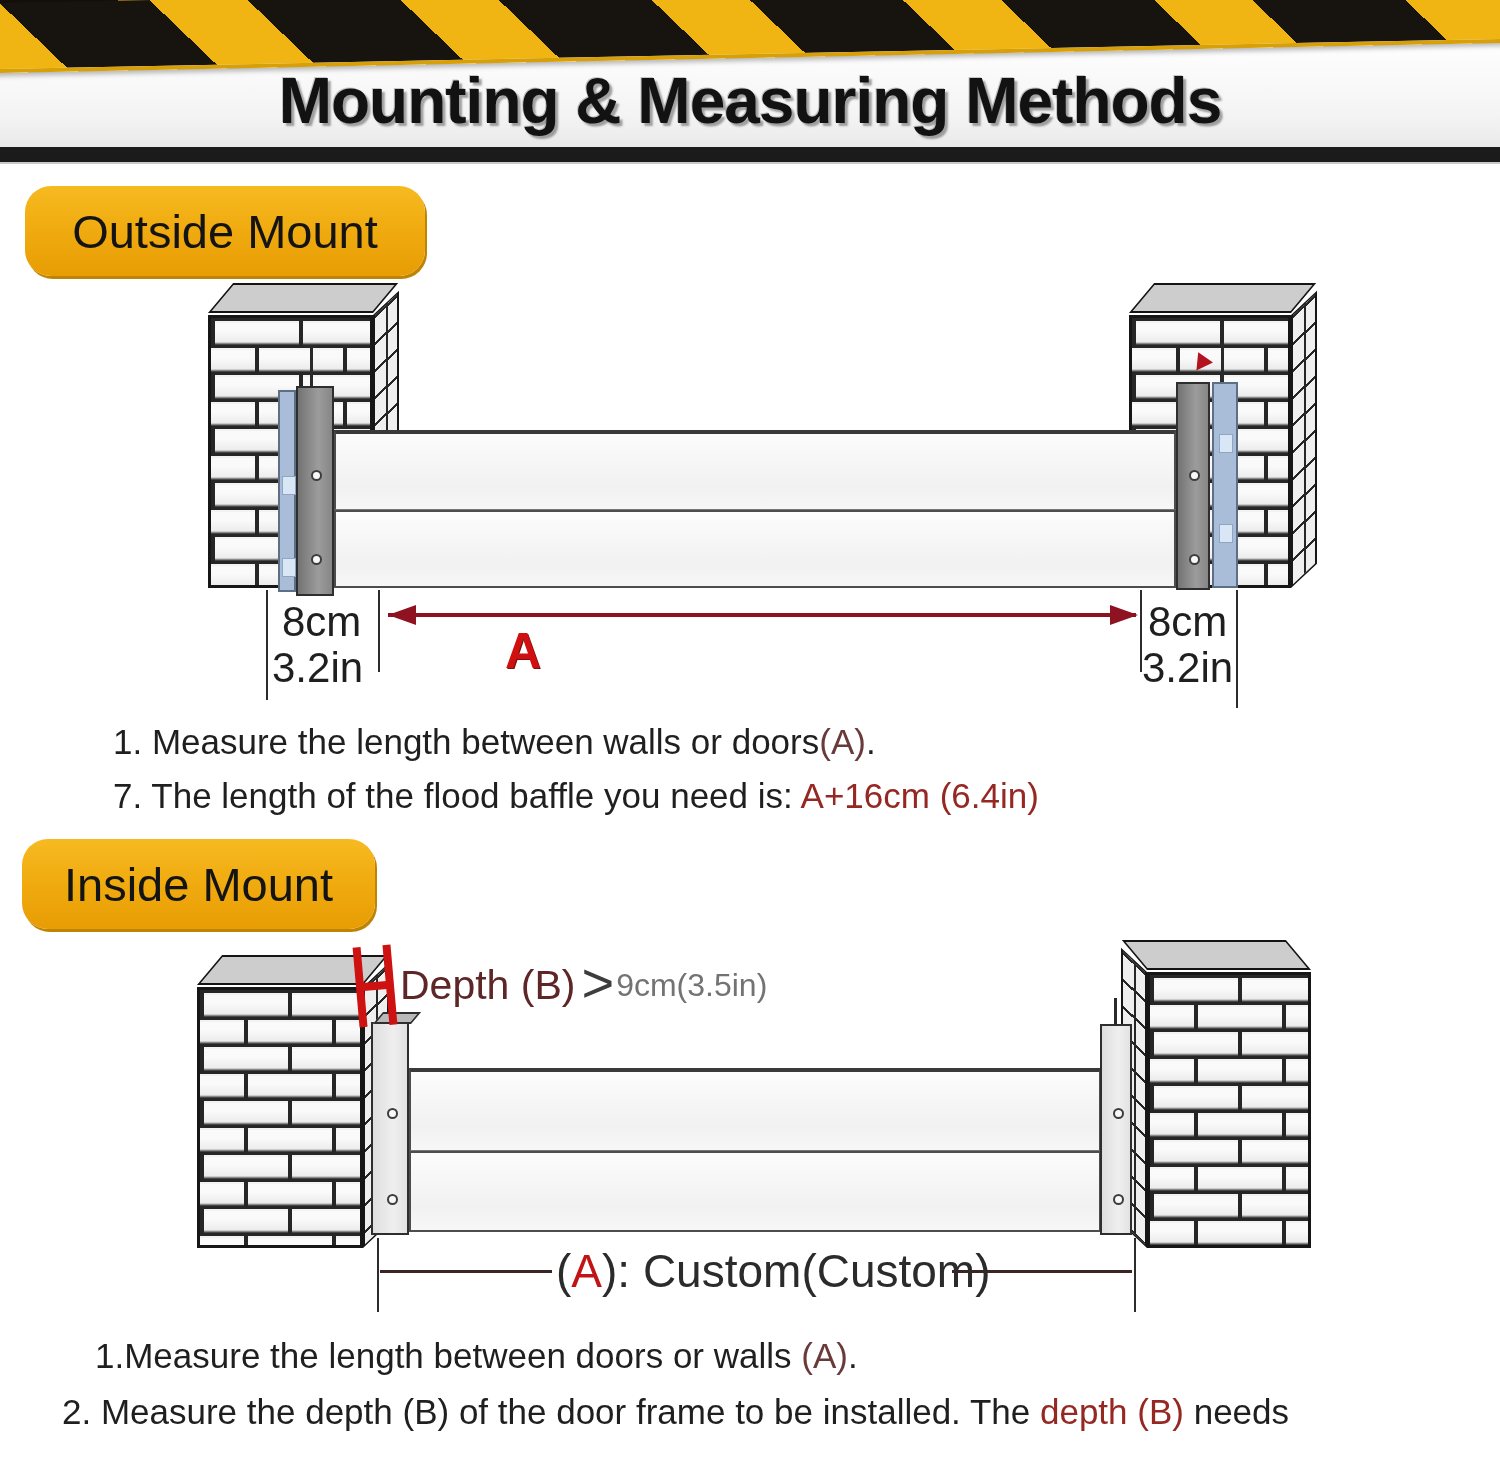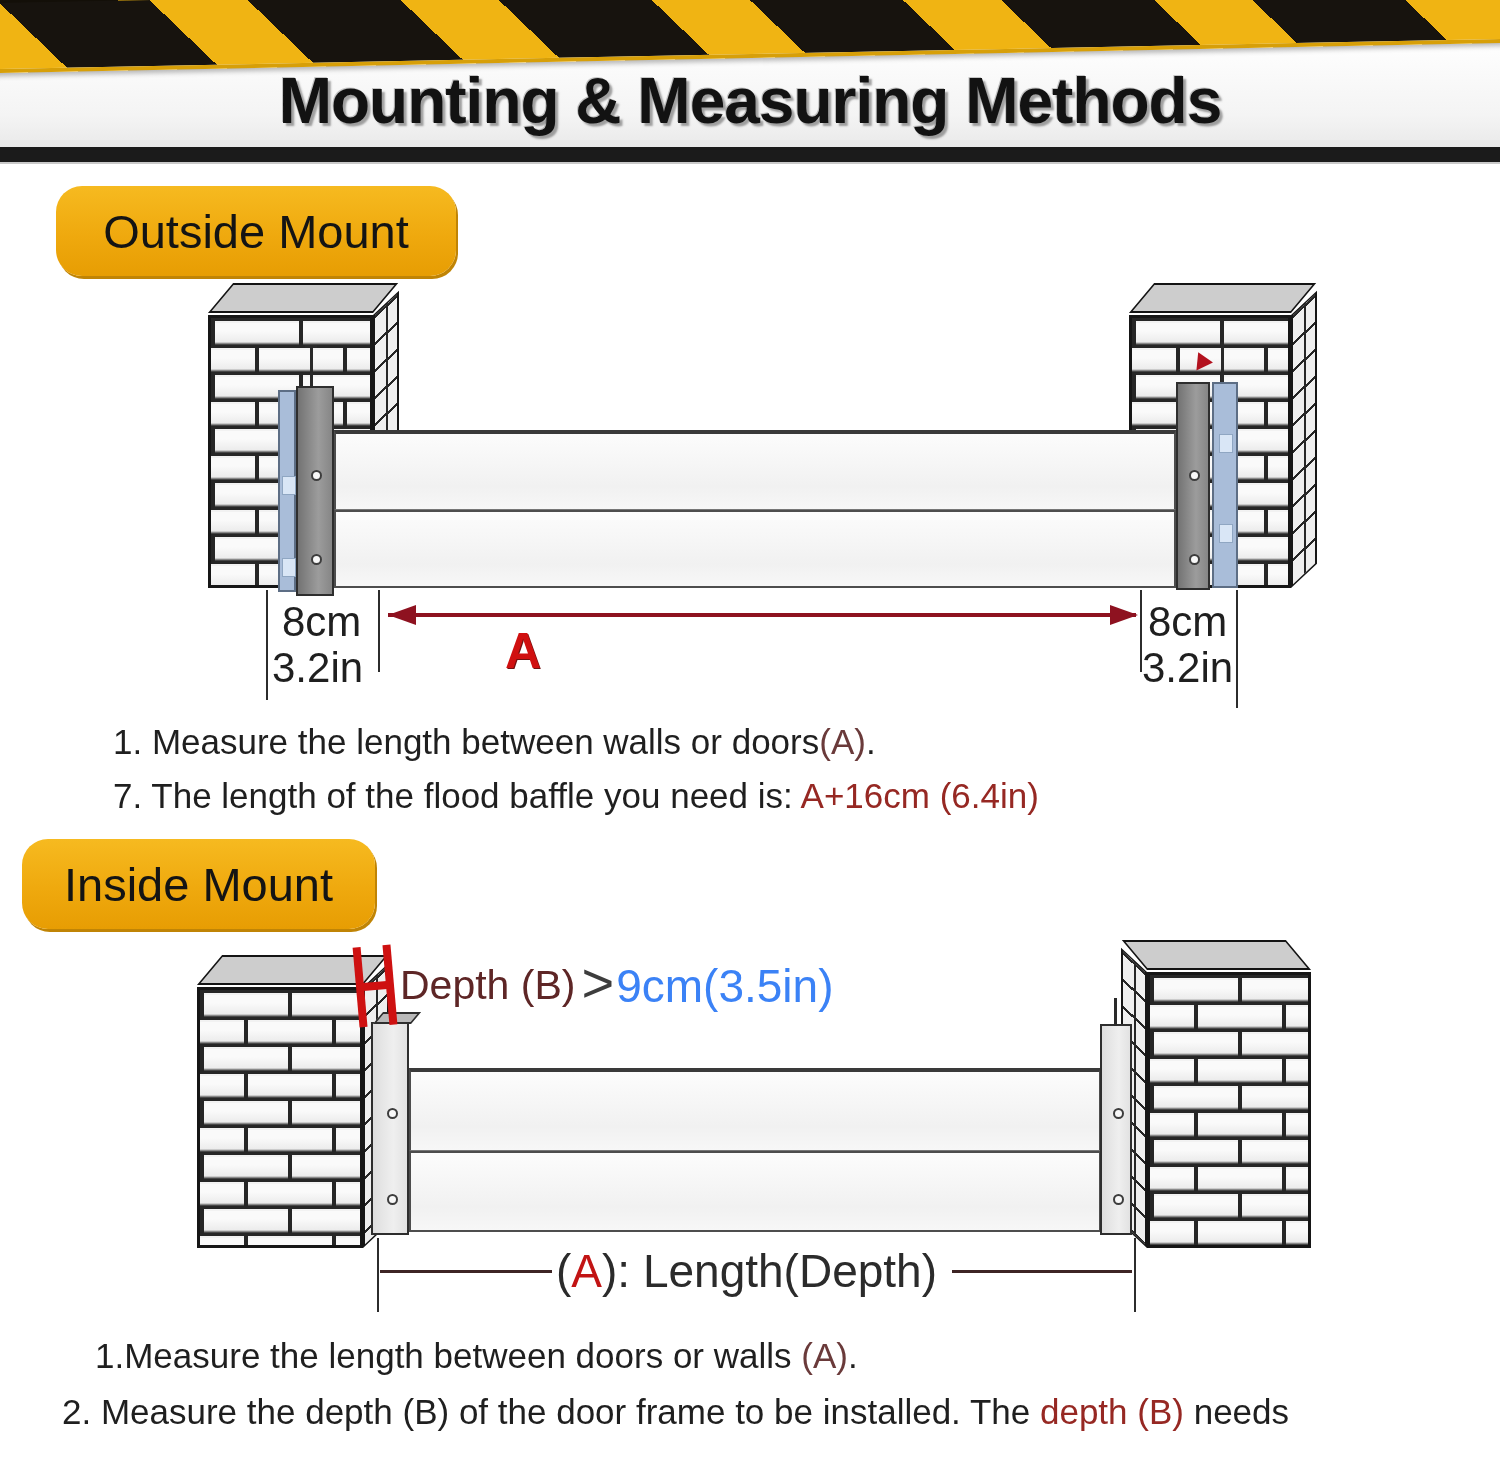--- a/index.html
+++ b/index.html
@@ -87,38 +87,38 @@
   .mtxt{position:absolute;z-index:4;font-size:42px;color:#1f1f1f;}
   .dim-label{position:absolute;z-index:4;display:flex;align-items:flex-end;}
   .dim-a{font-size:50px;font-weight:800;color:#d01010;text-shadow:1px 1px 0 #701010;}
   .dim-cap{font-size:41px;color:#242424;padding-bottom:2px;}
   .steps{position:absolute;z-index:4;font-size:35px;color:#1f1f1f;white-space:nowrap;}
   .em-red{color:#962823;}
   .em-dim{color:#6a3a3a;}
   .depth-label{position:absolute;z-index:5;display:flex;align-items:center;white-space:nowrap;}
   .depth-pre{font-size:41px;color:#5e2626;}
   .depth-gt{font-size:56px;color:#3d3d3d;margin:0 2px 6px 6px;}
-  .depth-val{font-size:46px;color:#3b82f6;}
+  .depth-val{font-size:32px;color:#737373;}
   .len-label{position:absolute;z-index:5;display:flex;align-items:center;white-space:nowrap;font-size:46px;}
   .len-open,.len-rest{color:#2b2b2b;}
   .len-a{color:#c21414;}
 </style>
 </head>
 <body>
 
 <div class="page">
 
   <div class="hdr-board">
     <div class="hdr-title">Mounting &amp; Measuring Methods</div>
   </div>
   <div class="hdr-bar"></div>
   <div class="tape tape-back"></div>
   <div class="tape tape-main"></div>
 
-  <div class="badge" style="left:25px;top:186px;width:400px;height:90px;margin-left:31px;">
+  <div class="badge" style="left:25px;top:186px;width:400px;height:90px;">
     <span>Outside Mount</span>
   </div>
 
   <div class="pillar" style="left:208px;top:315px;width:165px;height:273px;">
     <div class="p-top skR"></div>
     <div class="p-side right"></div>
     <div class="p-front"></div>
   </div>
 
   <div class="pillar" style="left:1129px;top:315px;width:162px;height:273px;">
@@ -222,21 +222,21 @@
     <span class="depth-val">9cm(3.5in)</span>
   </div>
 
   <div class="tick" style="left:377px;top:1238px;height:74px;"></div>
   <div class="tick" style="left:1134px;top:1238px;height:74px;"></div>
   <div class="hseg" style="left:380px;top:1270px;width:172px;"></div>
   <div class="hseg" style="left:952px;top:1270px;width:180px;"></div>
   <div class="len-label" style="left:556px;top:1244px;">
     <span class="len-open">(</span>
     <span class="len-a">A</span>
-    <span class="len-rest">): Length(Depth)</span>
+    <span class="len-rest">): Custom(Custom)</span>
   </div>
 
   <div class="steps" style="left:95px;top:1336px;">
     <span>1.Measure the length between doors or walls </span><span class="em-dim">(A)</span><span>.</span>
   </div>
   <div class="steps" style="left:62px;top:1392px;">
     <span>2. Measure the depth (B) of the door frame to be installed. The </span><span class="em-red">depth (B)</span><span> needs</span>
   </div>
 
 </div>

